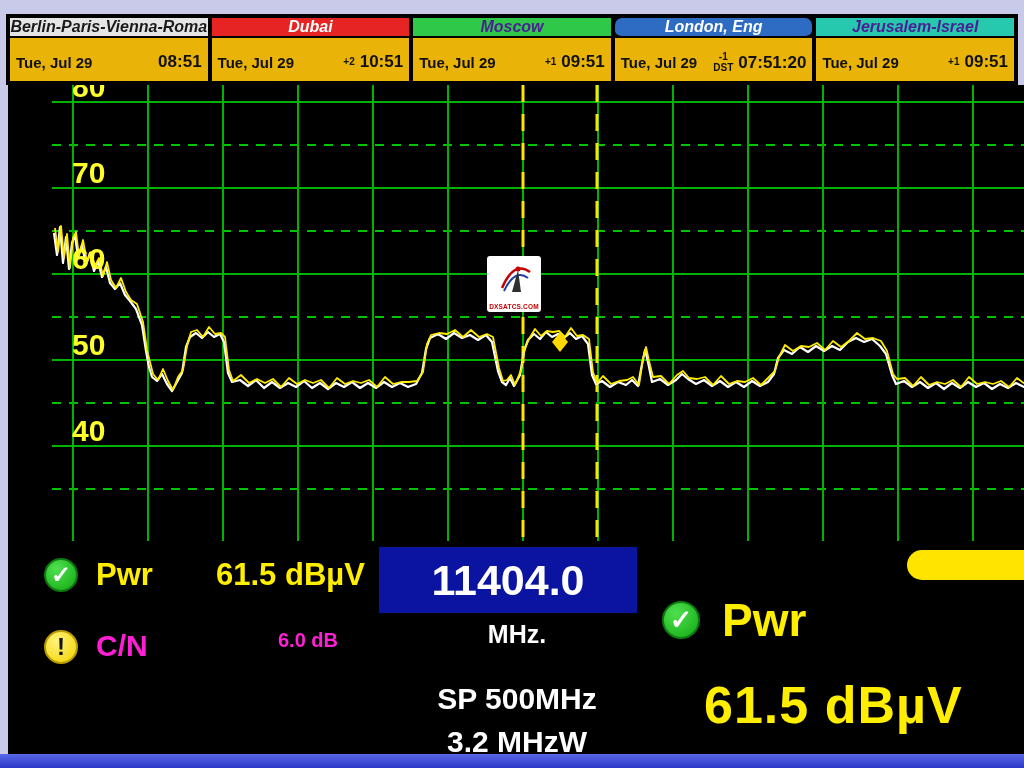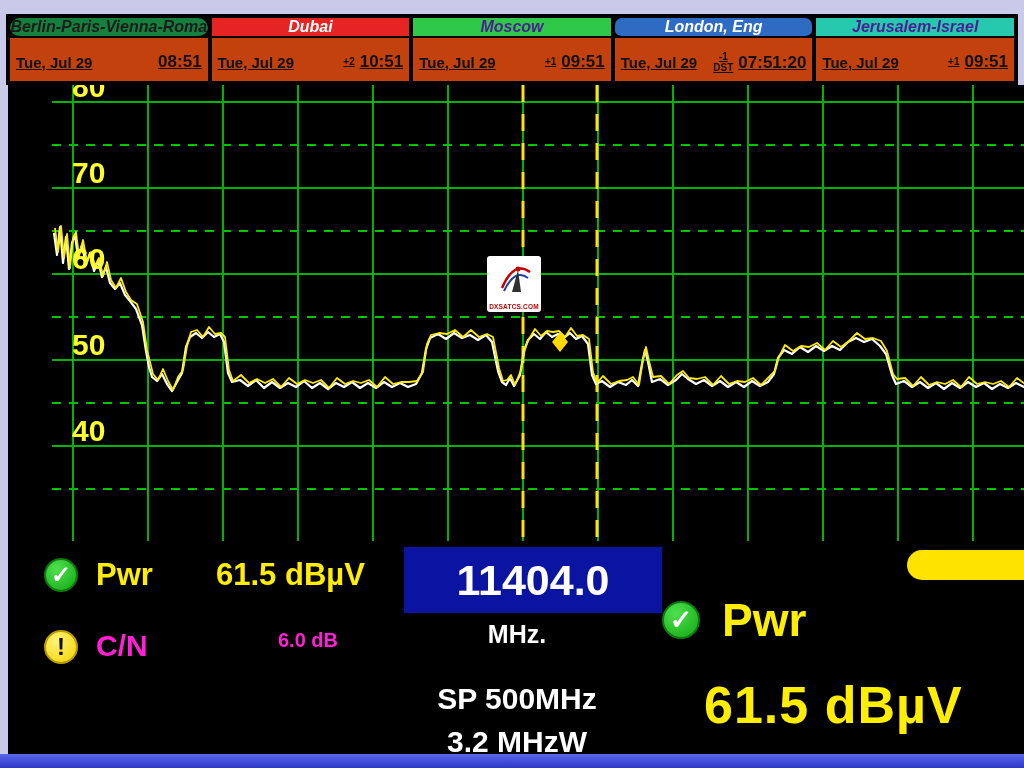--- a/index.html
+++ b/index.html
@@ -7,22 +7,22 @@
   body { font-family:"Liberation Sans", sans-serif; background:#c9c9e9; overflow:hidden; }
   .page { position:relative; width:1024px; height:768px; background:#c9c9e9; overflow:hidden; }
 
   
   .clock-bar { position:absolute; top:14px; left:6px; width:1012px; height:71px;
                background:#000; display:flex; border:2px solid #000; }
   .clock { flex:1 1 0; display:flex; flex-direction:column; border:2px solid #000; overflow:hidden; }
   .clock-header { height:29px; display:flex; align-items:center; justify-content:center;
                   font-weight:bold; font-style:italic; font-size:16px; border-bottom:2px solid #000;
                   white-space:nowrap; }
-  .clock-time-row { flex:1; background:#c2410c; display:flex; align-items:center;
-                    padding:14px 6px; color:#111;text-decoration:underline; }
+  .clock-time-row { flex:1; background:#eab308; display:flex; align-items:center;
+                    padding:14px 6px; color:#111; }
   .clock-date { font-weight:bold; font-size:15px; white-space:nowrap; }
   .clock-offset { display:inline-flex; flex-direction:column; align-items:center;
                   font-weight:bold; font-size:10px; line-height:1.05; margin:0 3px 0 auto; color:#111; }
   .clock-time { font-weight:bold; font-size:17px; white-space:nowrap; margin-left:2px; }
   .clock-time-row.no-offset .clock-time { margin-left:auto; }
 
   
   .spectrum { position:absolute; top:85px; left:8px; width:1016px; height:456px;
               background:#000; overflow:hidden;padding-left:44px; }
   .spectrum svg { display:block; }
@@ -48,21 +48,21 @@
                 border:2px solid #0c7a0c; color:#fff; font-weight:bold; font-size:24px;
                 display:flex; align-items:center; justify-content:center; }
   .icon-warn { position:absolute; width:34px; height:34px; border-radius:50%;
                background:radial-gradient(circle at 35% 30%, #fff27a, #f2d400);
                border:2px solid #b89c00; color:#111; font-weight:bold; font-size:24px;
                display:flex; align-items:center; justify-content:center; }
   .pwr-label  { position:absolute; left:88px; top:16px; color:#ffee00; font-weight:bold; font-size:31px; }
   .pwr-value  { position:absolute; left:208px; top:16px; color:#ffee00; font-weight:bold; font-size:31px; }
   .cn-label   { position:absolute; left:88px; top:88px; color:#ff1fd4; font-weight:bold; font-size:30px; }
   .cn-value   { position:absolute; left:270px; top:88px; color:#ff1fd4; font-weight:bold; font-size:20px; }
-  .freq-box   { position:absolute; left:396px; top:6px; width:258px; height:66px; background:#0a14a0;
+  .freq-box   { position:absolute; left:371px; top:6px; width:258px; height:66px; background:#0a14a0;
                 display:flex; align-items:center; justify-content:center;
                 color:#fff; font-weight:bold; font-size:43px; }
   .mhz-unit   { position:absolute; left:380px; top:79px; width:258px; text-align:center;
                 color:#fff; font-weight:bold; font-size:25px; }
   .span-text  { position:absolute; left:380px; top:141px; width:258px; text-align:center;
                 color:#fff; font-weight:bold; font-size:30px; white-space:nowrap; }
   .bw-text    { position:absolute; left:380px; top:184px; width:258px; text-align:center;
                 color:#fff; font-weight:bold; font-size:30px; white-space:nowrap; }
   .pwr-big-label { position:absolute; left:714px; top:52px; color:#ffee00; font-weight:bold; font-size:46px; }
   .pwr-big-value { position:absolute; left:696px; top:134px; color:#ffee00; font-weight:bold;
@@ -75,21 +75,21 @@
                 background:linear-gradient(#5a68e8, #2a38c8); }
 </style>
 </head>
 <body>
 
 <div class="page">
 
   <div class="clock-bar">
 
     <div class="clock">
-      <div class="clock-header" style="background: #15803d; color: rgb(26, 26, 26); border-radius: 14px;">Berlin-Paris-Vienna-Roma</div>
+      <div class="clock-header" style="background: #e5e5e5; color: rgb(26, 26, 26);">Berlin-Paris-Vienna-Roma</div>
       <div class="clock-time-row no-offset">
         <span class="clock-date">Tue, Jul 29</span>
         <span class="clock-time">08:51</span>
       </div>
     </div>
 
     <div class="clock">
       <div class="clock-header" style="background: rgb(230, 36, 36); color: rgb(255, 255, 255);">Dubai</div>
       <div class="clock-time-row">
         <span class="clock-date">Tue, Jul 29</span>

